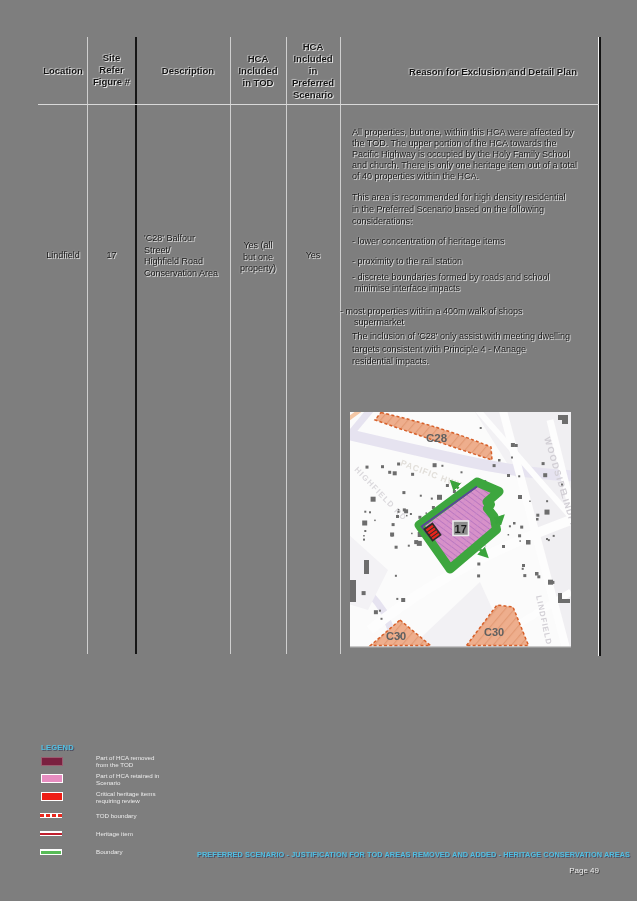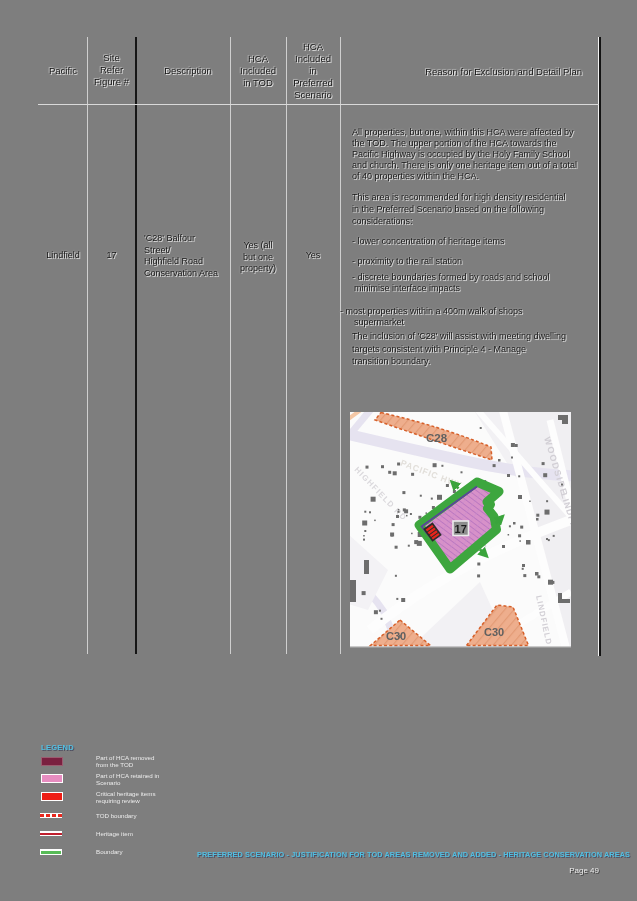--- a/index.html
+++ b/index.html
@@ -1,44 +1,44 @@
 <!DOCTYPE html>
 <html><head>
 <meta charset="utf-8">
 <style>
 html,body{margin:0;padding:0}
 body{width:637px;height:901px;background:#7e7e7e;font-family:"Liberation Sans",sans-serif;position:relative;overflow:hidden}
 .abs{position:absolute}
 .vl{position:absolute;width:1px;background:#cfcfcf}
-.hd{position:absolute;font-weight:normal;font-size:9.5px;line-height:12px;color:#121212;text-align:center;
+.hd{position:absolute;font-weight:bold;font-size:9.5px;line-height:12px;color:#121212;text-align:center;
     text-shadow:1px 1px 0 rgba(255,255,255,.75),-1px -1px 0 rgba(255,255,255,.35),0 0 2px rgba(255,255,255,.6)}
 .bd{position:absolute;font-size:9px;line-height:11.5px;color:#151515;
     text-shadow:1px 1px 0 rgba(255,255,255,.7),0 0 2px rgba(255,255,255,.5)}
 .ln{position:absolute;font-size:9px;color:#151515;white-space:nowrap;
     text-shadow:1px 1px 0 rgba(255,255,255,.7),0 0 2px rgba(255,255,255,.5)}
 .lg{position:absolute;font-size:6.2px;line-height:7.2px;color:#ececec}
 </style>
 </head>
 <body>
 
 <div class="vl" style="left:87px;top:37px;height:617px"></div>
 <div class="abs" style="left:135px;top:37px;width:2px;height:617px;background:#161616"></div>
 <div class="vl" style="left:230px;top:37px;height:617px"></div>
 <div class="vl" style="left:286px;top:37px;height:617px"></div>
 <div class="vl" style="left:340px;top:37px;height:617px"></div>
 <div class="abs" style="left:598px;top:37px;width:1px;height:619px;background:#f2f2f2"></div>
 <div class="abs" style="left:599px;top:37px;width:1.5px;height:619px;background:#131313"></div>
 <div class="abs" style="left:38px;top:104px;width:561px;height:1px;background:#d9d9d9"></div>
 
-<div class="hd" style="left:36px;top:65px;width:54px">Pacific</div>
+<div class="hd" style="left:36px;top:65px;width:54px">Location</div>
 <div class="hd" style="left:87px;top:52px;width:49px">Site<br>Refer<br>Figure #</div>
 <div class="hd" style="left:148px;top:65px;width:80px">Description</div>
 <div class="hd" style="left:230px;top:53px;width:56px">HCA<br>Included<br>in TOD</div>
 <div class="hd" style="left:286px;top:41px;width:54px">HCA<br>Included<br>in<br>Preferred<br>Scenario</div>
-<div class="hd" style="left:332px;top:66px;width:250px;text-align:right">Reason for Exclusion and Detail Plan</div>
+<div class="hd" style="left:368px;top:66px;width:250px;text-align:center">Reason for Exclusion and Detail Plan</div>
 
 <div class="bd" style="left:36px;top:250px;width:54px;text-align:center">Lindfield</div>
 <div class="bd" style="left:87px;top:250px;width:49px;text-align:center">17</div>
 <div class="bd" style="left:144px;top:233px;width:90px">'C28' Balfour<br>Street/<br>Highfield Road<br>Conservation Area</div>
 <div class="bd" style="left:230px;top:240px;width:56px;text-align:center">Yes (all<br>but one<br>property)</div>
 <div class="bd" style="left:286px;top:250px;width:54px;text-align:center">Yes</div>
 
 <div class="ln" style="left:352px;top:127px">All properties, but one, within this HCA were affected by</div>
 <div class="ln" style="left:352px;top:138px">the TOD. The upper portion of the HCA towards the</div>
 <div class="ln" style="left:352px;top:149px">Pacific Highway is occupied by the Holy Family School</div>
@@ -46,23 +46,23 @@
 <div class="ln" style="left:352px;top:171px">of 40 properties within the HCA.</div>
 <div class="ln" style="left:352px;top:192px">This area is recommended for high density residential</div>
 <div class="ln" style="left:352px;top:204px">in the Preferred Scenario based on the following</div>
 <div class="ln" style="left:352px;top:216px">considerations:</div>
 <div class="ln" style="left:352px;top:236px">- lower concentration of heritage items</div>
 <div class="ln" style="left:352px;top:256px">- proximity to the rail station</div>
 <div class="ln" style="left:352px;top:272px">- discrete boundaries formed by roads and school</div>
 <div class="ln" style="left:354px;top:283px">minimise interface impacts</div>
 <div class="ln" style="left:340px;top:306px">- most properties within a 400m walk of shops</div>
 <div class="ln" style="left:354px;top:317px">supermarket</div>
-<div class="ln" style="left:352px;top:331px">The inclusion of 'C28' will assist with meeting dwelling</div>
+<div class="ln" style="left:352px;top:331px">The inclusion of 'C28' only assist with meeting dwelling</div>
 <div class="ln" style="left:352px;top:344px">targets consistent with Principle 4 - Manage</div>
-<div class="ln" style="left:352px;top:356px">transition boundary.</div>
+<div class="ln" style="left:352px;top:356px">residential impacts.</div>
 
 <div class="abs" style="left:350px;top:412px;width:221px;height:236px;overflow:hidden"><svg width="221" height="236" viewBox="0 0 221 236">
 <defs>
 <pattern id="hca" width="8.5" height="4.6" patternUnits="userSpaceOnUse" patternTransform="rotate(37)">
   <rect width="8.5" height="4.6" fill="#d791c9"></rect>
   <line x1="0" y1="0" x2="8.5" y2="0" stroke="#a765ba" stroke-width="1.1"></line>
   <line x1="0" y1="0" x2="0" y2="4.6" stroke="#c58cc9" stroke-width="0.85"></line>
 </pattern>
 <pattern id="salmon" width="7" height="7" patternUnits="userSpaceOnUse" patternTransform="rotate(40)">
   <rect width="7" height="7" fill="#eeae8d"></rect>

